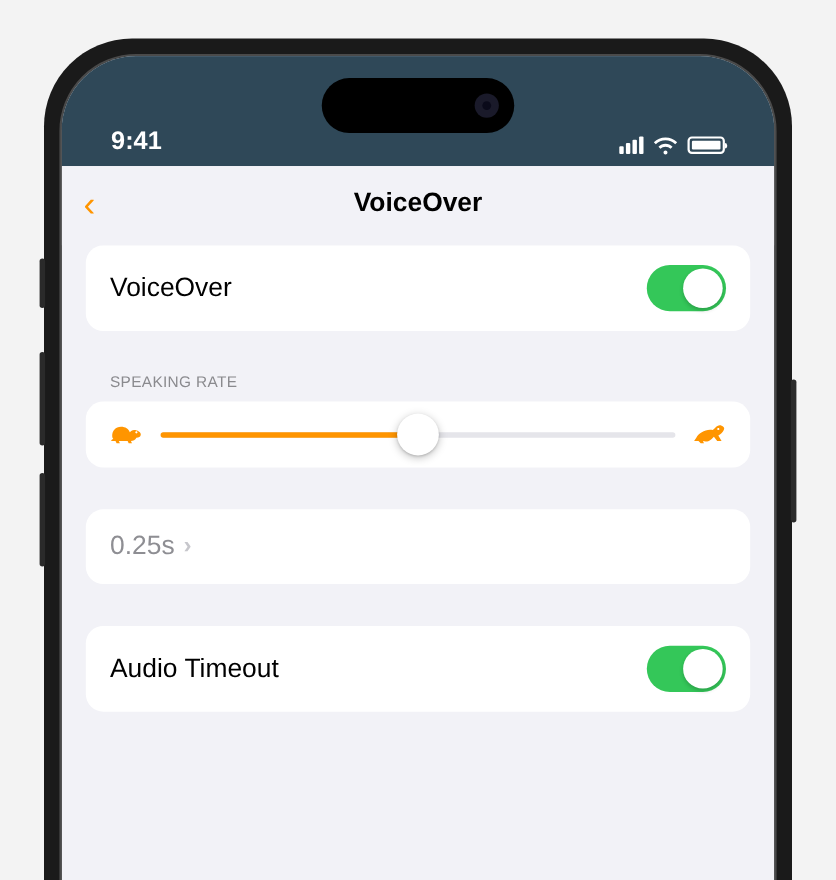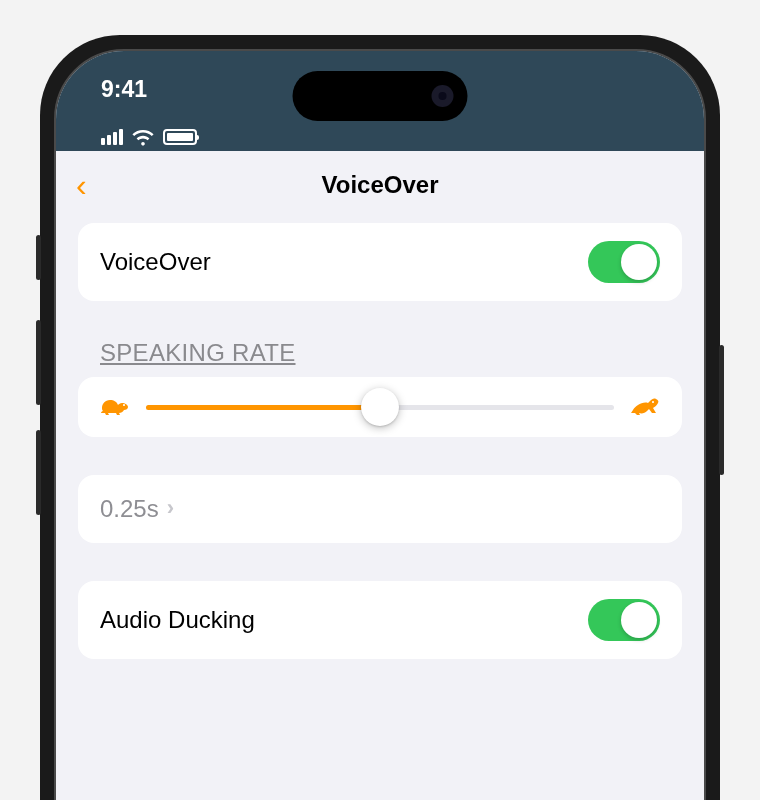--- a/index.html
+++ b/index.html
@@ -43,26 +43,25 @@
     .phone-screen {
       background: #f2f2f7;
       border-radius: 58px 58px 0 0;
       overflow: hidden;
       min-height: 760px;
     }
     .status-bar {
       height: 100px;
       background: #2f4858;
       display: flex;
-      align-items: flex-start;
+      align-items: flex-end;
       justify-content: space-between;
       padding: 0 45px 10px 45px;
       color: white;
       position: relative;
-      flex-direction: column;
     }
     .dynamic-island {
       position: absolute;
       top: 20px;
       left: 50%;
       transform: translateX(-50%);
       width: 175px;
       height: 50px;
       background: #000;
       border-radius: 30px;
@@ -193,26 +192,25 @@
     .row-value {
       font-size: 24px;
       color: #8e8e93;
     }
     .chevron-right {
       color: #c7c7cc;
       font-size: 22px;
       font-weight: 600;
     }
     .section-header {
-      font-size: 24px;
+      font-size: 14px;
       color: #8a8a8e;
       letter-spacing: 0.3px;
       padding: 0 22px 10px 22px;
       text-transform: uppercase;
-      text-decoration: underline;
     }
     .switch {
       width: 72px;
       height: 42px;
       background: #34c759;
       border-radius: 21px;
       position: relative;
       cursor: pointer;
     }
     .switch-knob {
@@ -335,21 +333,21 @@
           <div class="row">
             <div class="row-value-wrap">
               <div class="row-value">0.25s</div>
               <div class="chevron-right">›</div>
             </div>
           </div>
         </div>
 
         <div class="group" style="margin-bottom:0">
           <div class="row">
-            <div class="row-label">Audio Ducking</div>
+            <div class="row-label">Audio Timeout</div>
             <div class="switch">
               <div class="switch-knob"></div>
             </div>
           </div>
         </div>
 
       </div>
 
     </div>
   </div>

